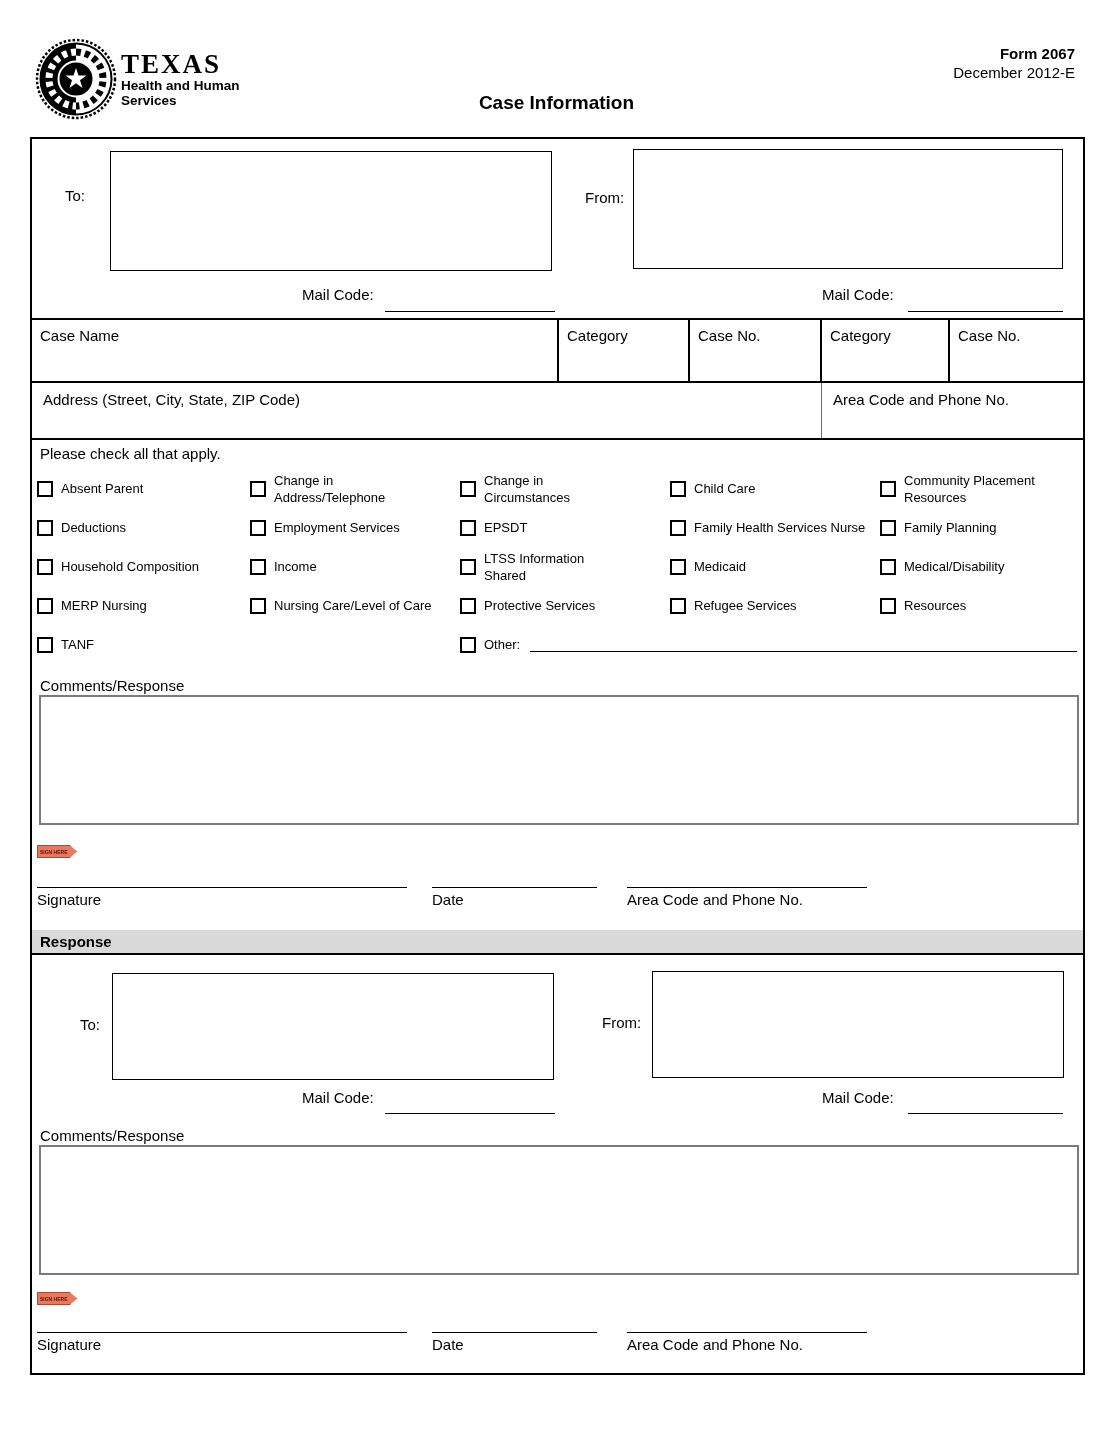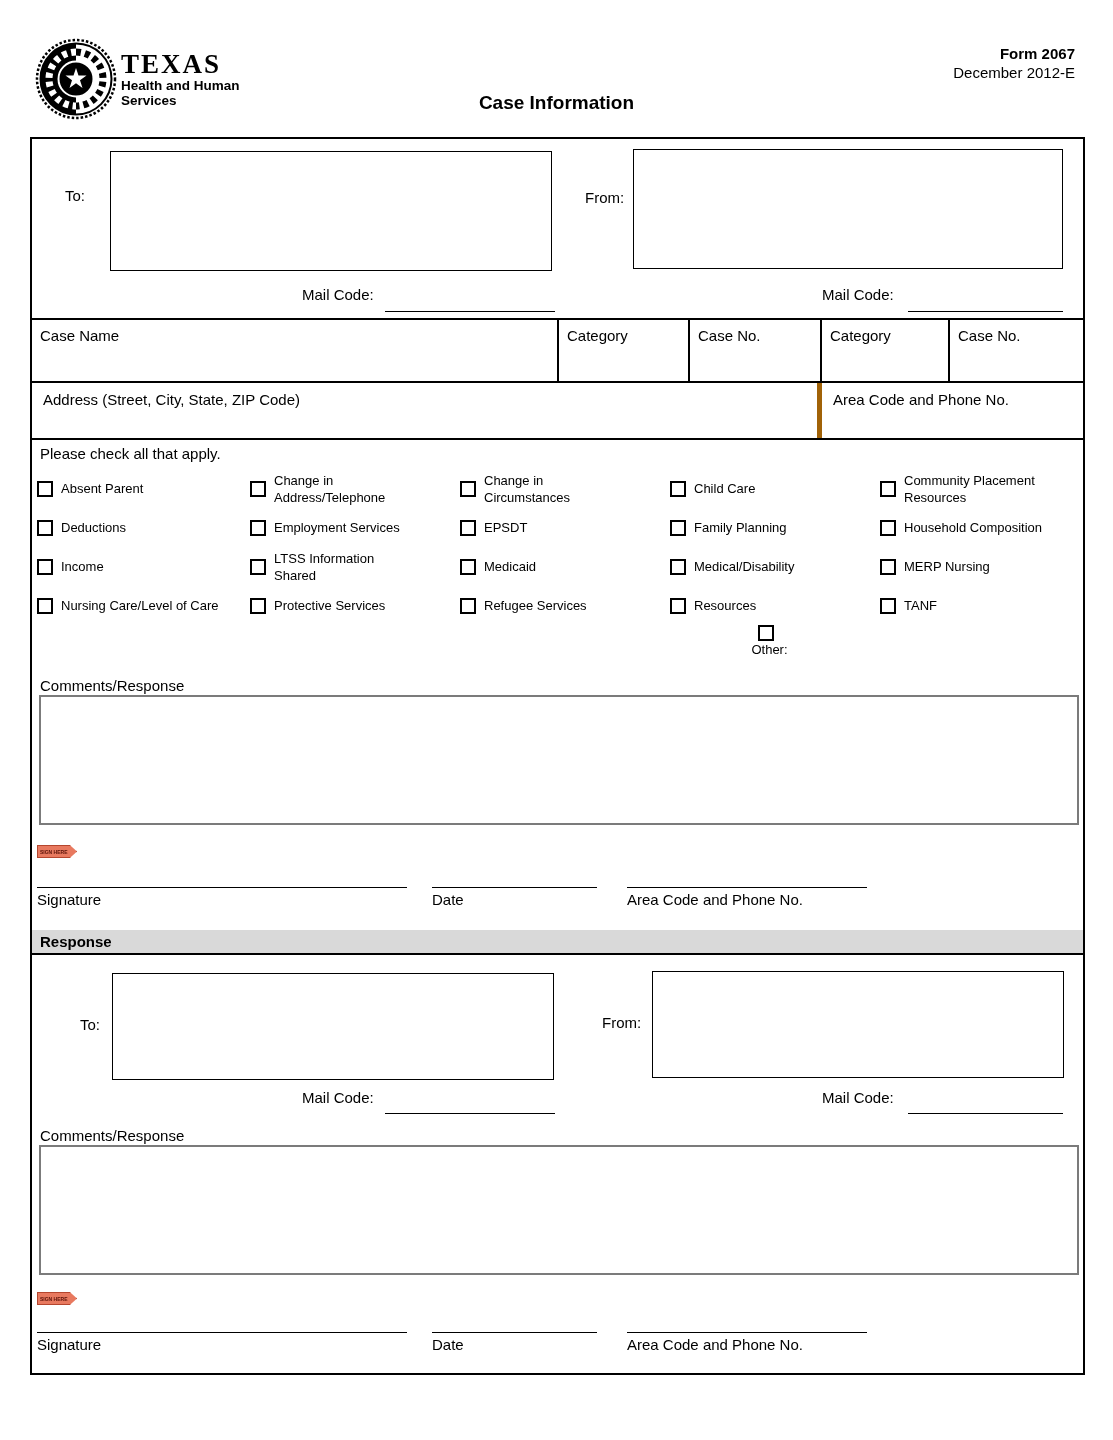--- a/index.html
+++ b/index.html
@@ -27,34 +27,34 @@
   .mail-label { position:absolute; font-size:15px; }
   .mail-line { position:absolute; border-bottom:1px solid #000; height:1px; }
 
   
   .sec-caserow { top:181px; height:63px; border-bottom:2px solid #000; display:flex; }
   .sec-caserow .cell { border-right:2px solid #000; padding:7px 0 0 8px; font-size:15px; }
   .sec-caserow .cell:last-child { border-right:none; }
   .c-name { width:527px; } .c-cat1 { width:131px; } .c-no1 { width:132px; } .c-cat2 { width:128px; } .c-no2 { flex:1; }
   .sec-addrrow { top:244px; height:57px; border-bottom:2px solid #000; display:flex; }
   .sec-addrrow .cell { padding:8px 0 0 11px; font-size:15px; }
-  .a-addr { width:790px; border-right:5px solid #a16207; }
+  .a-addr { width:790px; border-right:1px solid #a16207; }
   .a-phone { flex:1; padding-left:8px; }
 
   
   .sec-middle { top:301px; height:570px; }
   .check-instruction { position:absolute; left:8px; top:5px; font-size:15px; }
   .check-grid { position:absolute; left:5px; top:29px; width:1042px; display:grid;
                 grid-template-columns:213px 210px 210px 210px 199px; grid-auto-rows:39px; }
   .chk-item { display:flex; align-items:center; }
   .chk-box { width:16px; height:16px; border:2px solid #000; background:#fff; flex:0 0 16px; margin-right:8px; }
   .chk-label { font-size:13px; line-height:17px; }
   .w145 { max-width:145px; } .w110 { max-width:110px; } .w170 { max-width:170px; }
   .w175 { max-width:175px; } .w140 { max-width:140px; } .w165 { max-width:165px; }
-  .other-item { grid-column:3 / 6; display:flex; align-items:center;flex-direction:column; }
+  .other-item { grid-column:3 / 6; display:flex; align-items:center; }
   .other-line { flex:1; height:15px; border-bottom:1px solid #000; margin-left:10px; margin-right:2px; }
 
   .comments-label { position:absolute; left:8px; top:237px; font-size:15px; }
   .comments-box { position:absolute; left:7px; top:255px; width:1040px; height:130px; border:2px solid #7b7b7b; background:#fff; }
 
   .sign-tag { position:absolute; width:40px; height:13px; background:#e8795f;
               clip-path:polygon(0 0, 82% 0, 100% 50%, 82% 100%, 0 100%);
               display:flex; align-items:center; overflow:hidden; border:1px solid #b5462e; }
   .sign-tag span { font-size:5px; font-weight:bold; color:#5a1208; letter-spacing:0; padding-left:2px; white-space:nowrap; }
   .tag1 { left:5px; top:405px; }
@@ -176,20 +176,24 @@
       <div class="chk-item">
           <span class="chk-box"></span>
           <span class="chk-label">Employment Services</span>
         </div>
       <div class="chk-item">
           <span class="chk-box"></span>
           <span class="chk-label">EPSDT</span>
         </div>
       <div class="chk-item">
           <span class="chk-box"></span>
+          <span class="chk-label w175">Family Health Services Nurse</span>
+        </div>
+      <div class="chk-item">
+          <span class="chk-box"></span>
           <span class="chk-label">Family Planning</span>
         </div>
 
       <div class="chk-item">
           <span class="chk-box"></span>
           <span class="chk-label">Household Composition</span>
         </div>
       <div class="chk-item">
           <span class="chk-box"></span>
           <span class="chk-label">Income</span>

